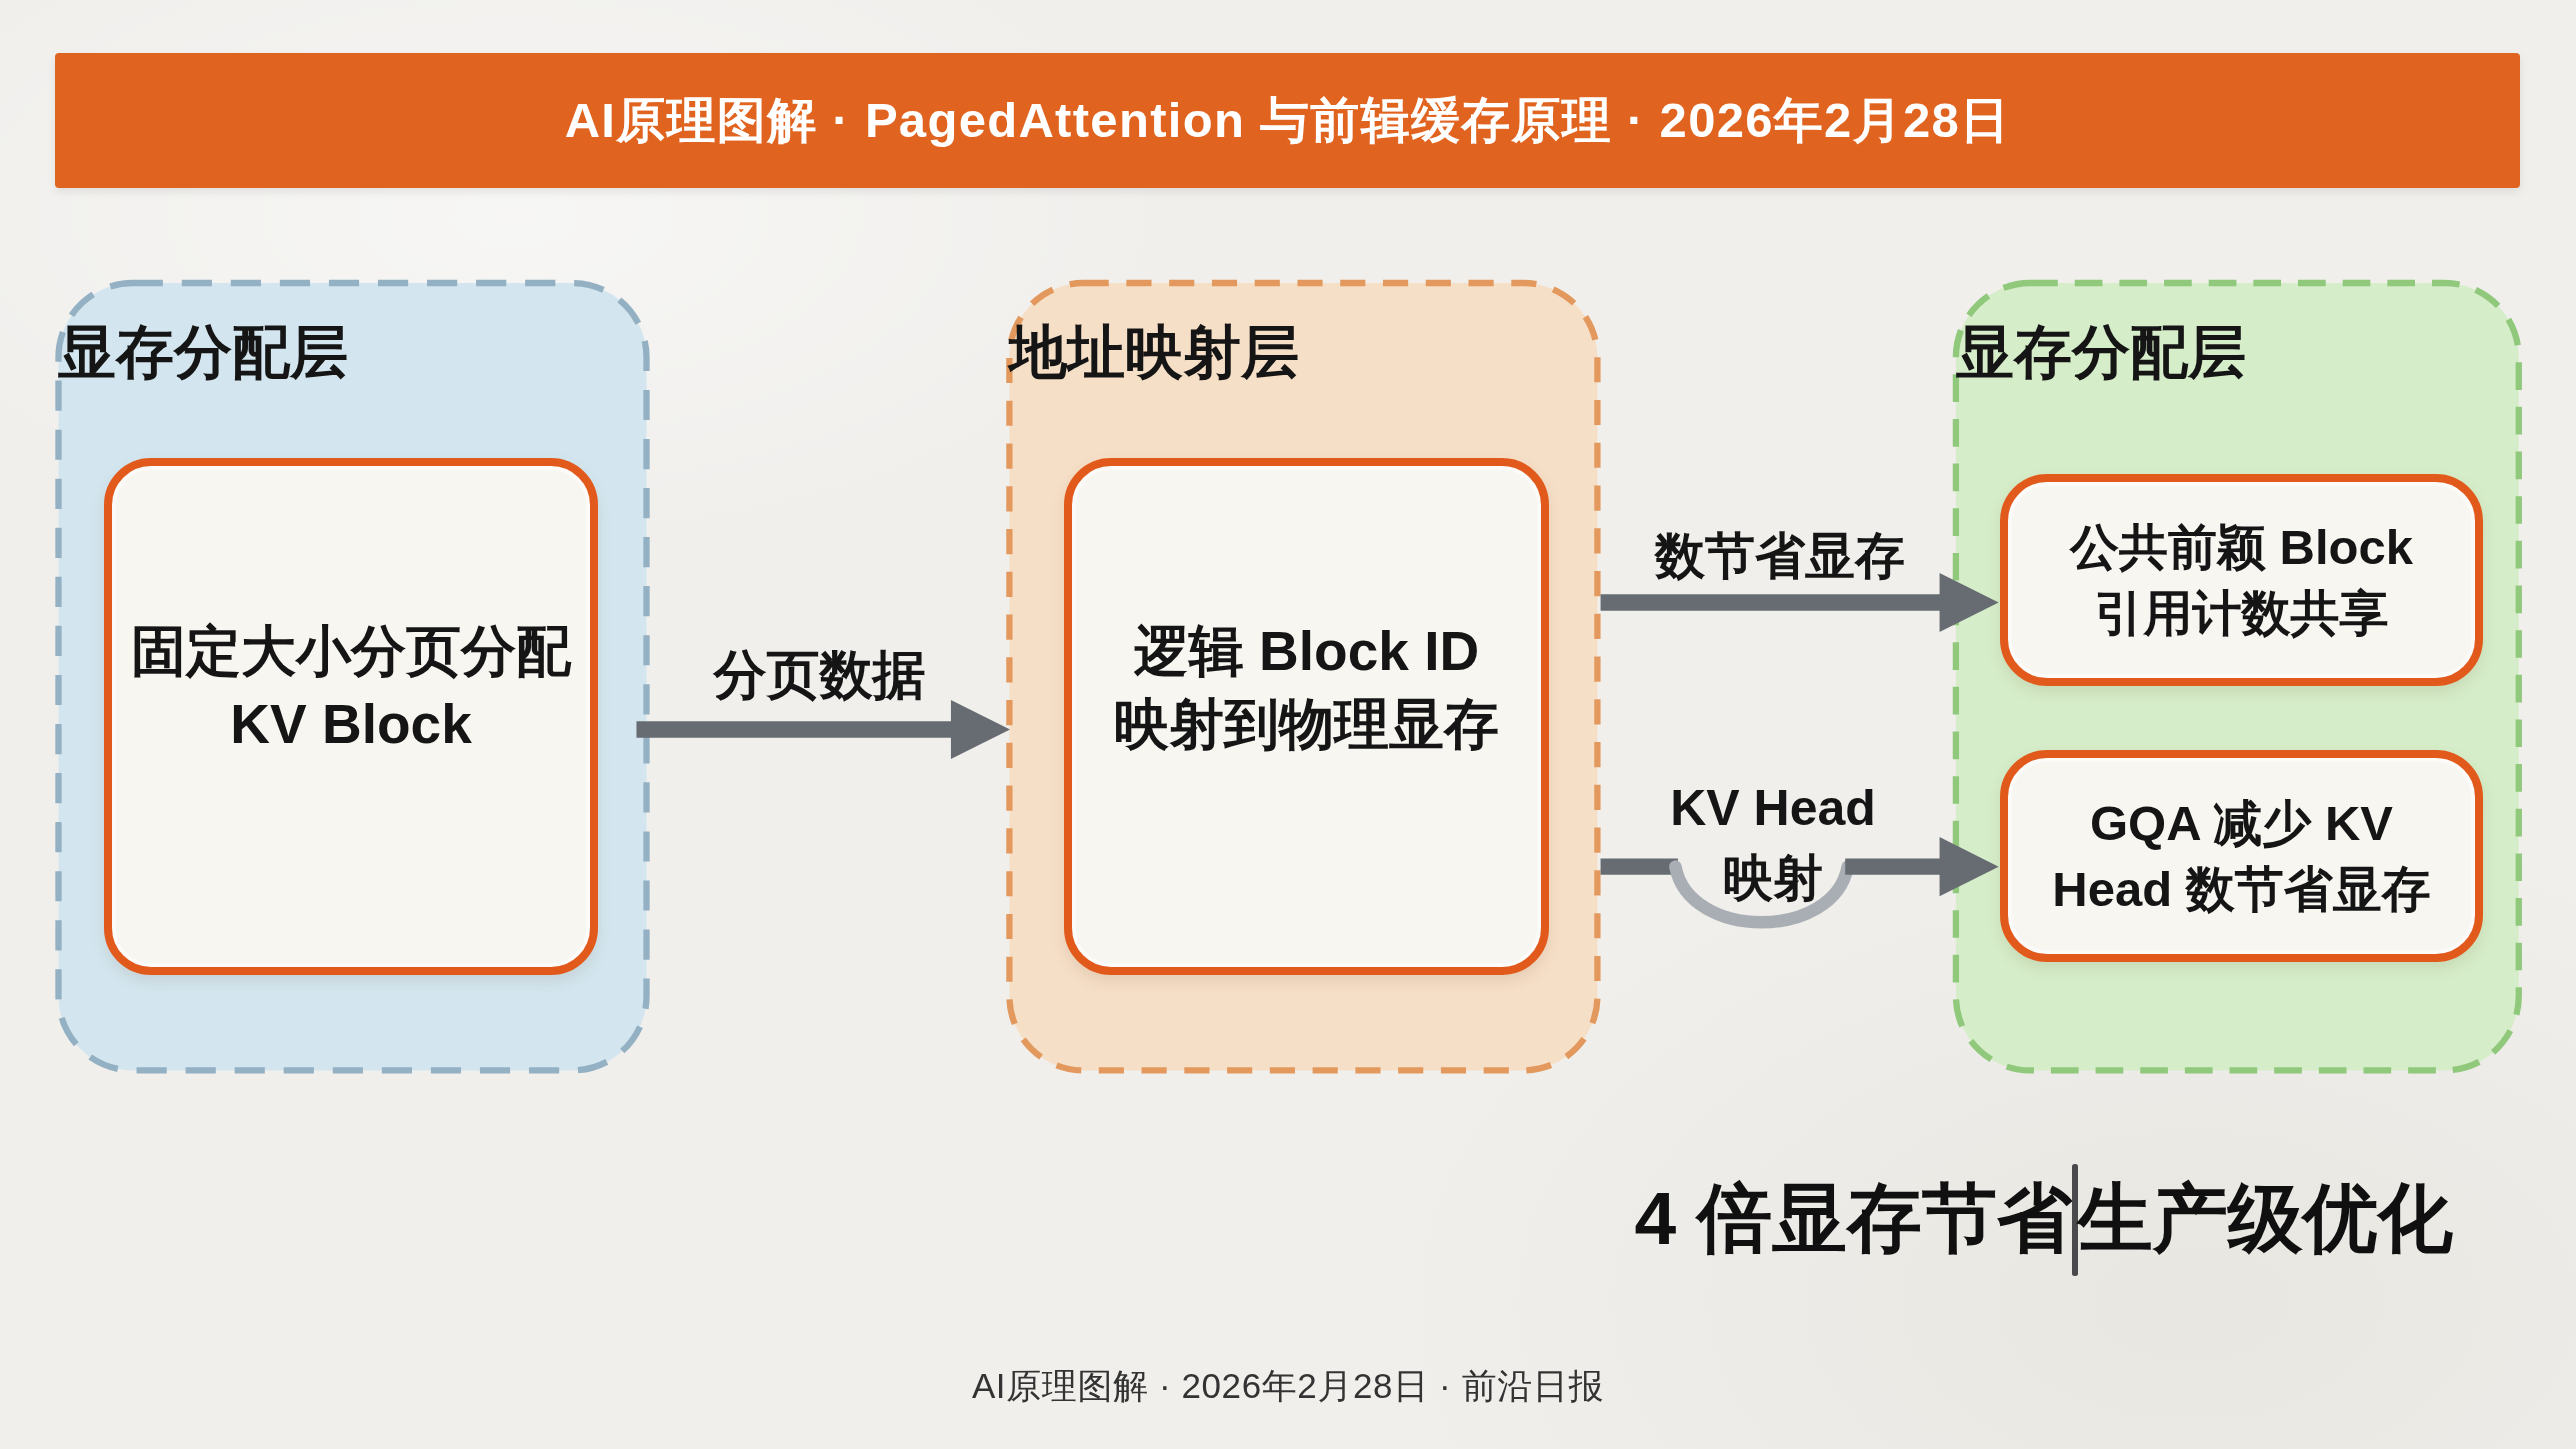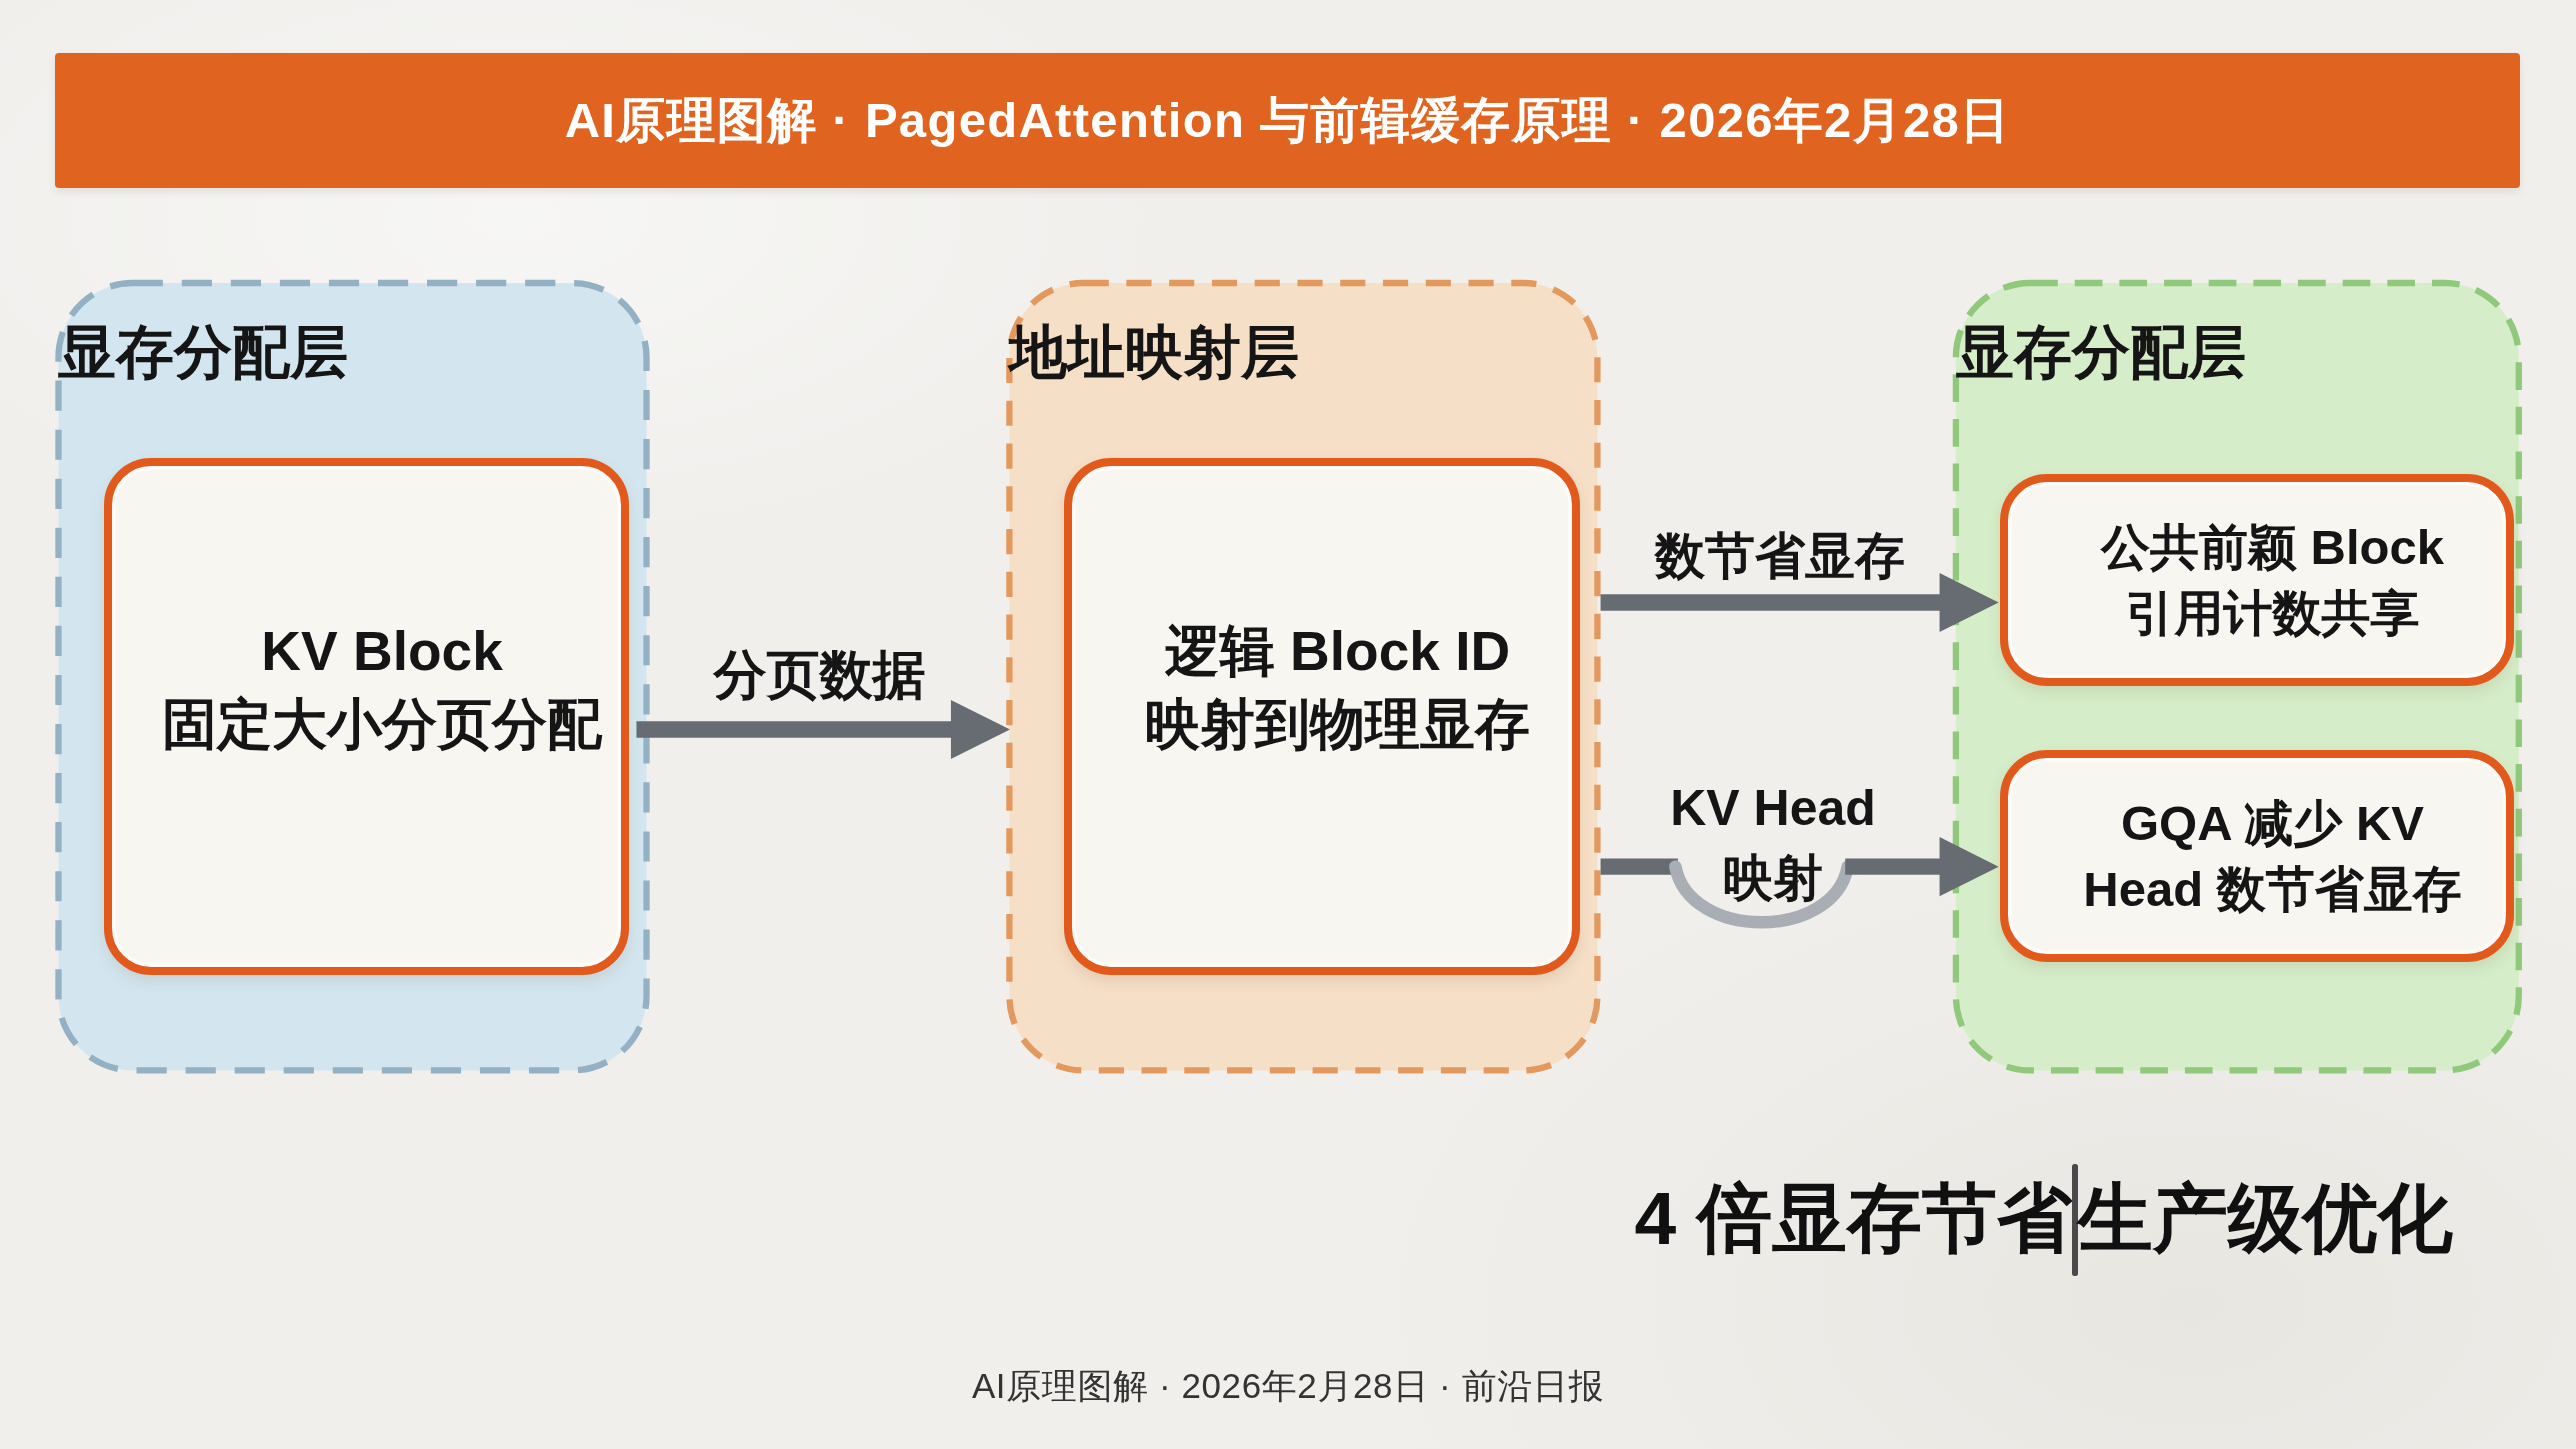--- a/index.html
+++ b/index.html
@@ -24,21 +24,21 @@
   #diagram-svg{left:0;top:0;z-index:0;}
   .layer-box-label{z-index:2;font-size:58px;font-weight:bold;text-align:left;}
   
   .card{
     z-index:2;
     background:#f8f6f1;
     border:8.8px solid #e2591c;
     border-radius:47px;
     box-shadow:inset 0 0 0 3.8px rgba(255,255,255,.55), 0 6.3px 14px rgba(110,80,50,.12);
     display:flex;flex-direction:column;align-items:center;justify-content:center;
-    text-align:center;font-weight:bold;padding-left:31px;
+    text-align:center;font-weight:bold;
   }
   .card-line{white-space:nowrap;}
   .big-card{line-height:1.32;font-size:55px;padding-bottom:57px;}
   .small-card{line-height:1.35;font-size:49px;}
   
   .arrow-label{z-index:3;font-weight:bold;text-align:center;white-space:nowrap;}
   .label-paging{left:659px;top:640px;width:321px;font-size:53px;}
   .label-prefix{left:1607px;top:523px;width:346px;font-size:50px;}
   .label-kvhead1{left:1616px;top:779px;width:314px;font-size:50px;}
   .label-kvhead2{left:1616px;top:845px;width:314px;font-size:50px;}
@@ -84,22 +84,22 @@
     <line x1="2934" y1="1378" x2="3092" y2="1378" stroke="#666c72" stroke-width="26"></line>
     <polygon points="3084,1331 3178,1378 3084,1425" fill="#666c72"></polygon>
   </g>
 </svg>
 
 <div class="abs layer-box-label" style="left:58px;top:314px;width:588px;">显存分配层</div>
 <div class="abs layer-box-label" style="left:1009px;top:314px;width:588px;">地址映射层</div>
 <div class="abs layer-box-label" style="left:1956px;top:314px;width:563px;">显存分配层</div>
 
 <div class="abs card big-card" style="left:104px;top:458px;width:478px;height:444px;">
+  <div class="card-line">固定大小分页分配</div>
   <div class="card-line">KV Block</div>
-  <div class="card-line">固定大小分页分配</div>
 </div>
 
 <div class="abs card big-card" style="left:1064px;top:458px;width:469px;height:444px;">
   <div class="card-line">逻辑 Block ID</div>
   <div class="card-line">映射到物理显存</div>
 </div>
 
 <div class="abs card small-card" style="left:2000px;top:474px;width:467px;height:196px;">
   <div class="card-line">公共前颖 Block</div>
   <div class="card-line">引用计数共享</div>

